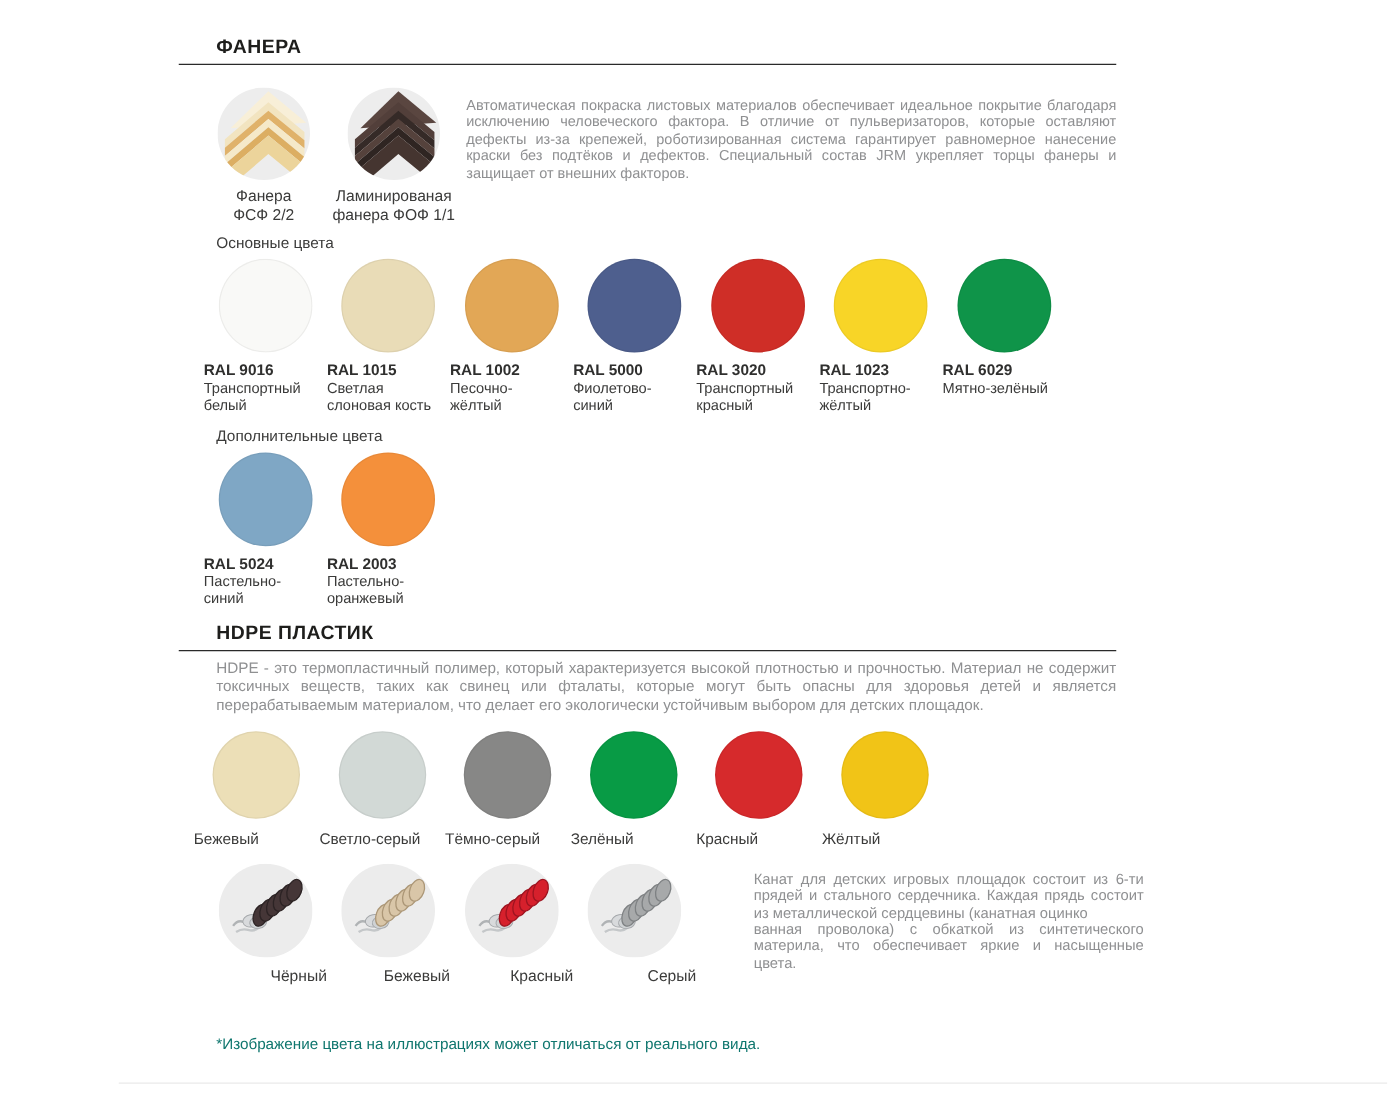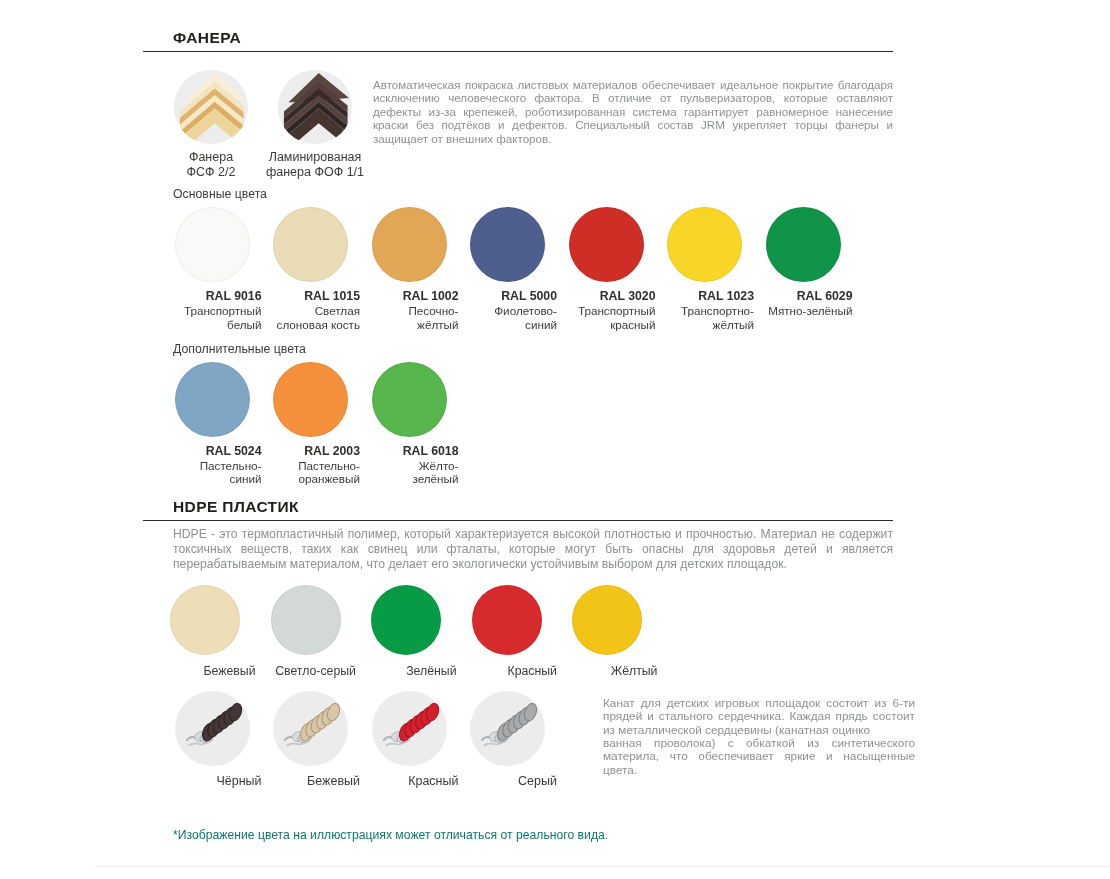--- a/index.html
+++ b/index.html
@@ -13,21 +13,21 @@
   
   .ply-row{margin-top:18px;}
   .ply-left{display:flex;padding-left:16px;width:214px;flex:none;}
   .ply-item{width:104px;text-align:center;}
   .ply-circle{width:74px;height:74px;margin:0 auto;}
   .type-label{margin-top:6px;font-size:12.5px;line-height:1.16;color:#3a3a39;white-space:pre-line;}
   .ply-para{margin-left:auto;width:520px;margin-top:8px;font-size:11.6px;line-height:13.4px;}
   
   .grp-label{margin:8px 0 0 30px;font-size:12.3px;color:#3b3b3a;}
   .sw-row{display:flex;padding-left:20px;margin-top:6px;}
-  .sw{width:98.5px;text-align:right;flex:none;}
+  .sw{width:98.5px;text-align:left;flex:none;}
   .sw-circle{width:75px;height:75px;border-radius:50%;margin:0 auto;
              box-shadow:inset 0 0 0 1px rgba(0,0,0,0.05);}
   .sw-code{margin-top:7px;font-size:12.3px;font-weight:bold;color:#2f2f2e;}
   .sw-name{margin-top:1px;font-size:11.7px;line-height:1.18;color:#3b3b3a;white-space:pre-line;}
   
   .hdpe-h{margin-top:8px;}
   .hdpe-para{margin:6px 0 0 30px;width:720px;font-size:12.2px;line-height:15px;}
   .hdpe-row{padding-left:12px;margin-top:13px;}
   .hdpe .sw{width:100.5px;}
   .hdpe .sw-circle{width:70px;height:70px;}
@@ -151,39 +151,37 @@
         <div class="sw-code">RAL 5024</div>
         <div class="sw-name">Пастельно-
 синий</div>
       </div>
       <div class="sw">
         <div class="sw-circle" style="background: rgb(244, 144, 59);"></div>
         <div class="sw-code">RAL 2003</div>
         <div class="sw-name">Пастельно-
 оранжевый</div>
       </div>
-      <div class="sw">
-        <div class="sw-circle" style="background: rgb(86, 181, 76);"></div>
-        <div class="sw-code">RAL 6018</div>
-        <div class="sw-name">Жёлто-
-зелёный</div>
-      </div>
     </div>
 
     <h2 class="sec hdpe-h">HDPE ПЛАСТИК</h2>
     <div class="para hdpe-para">HDPE - это термопластичный полимер, который характеризуется высокой плотностью и прочностью. Материал не содержит токсичных веществ, таких как свинец или фталаты, которые могут быть опасны для здоровья детей и является перерабатываемым материалом, что делает его экологически устойчивым выбором для детских площадок.</div>
 
     <div class="sw-row hdpe hdpe-row">
       <div class="sw">
         <div class="sw-circle" style="background: rgb(236, 223, 183);"></div>
         <div class="sw-name">Бежевый</div>
       </div>
       <div class="sw">
         <div class="sw-circle" style="background: rgb(210, 217, 214);"></div>
         <div class="sw-name">Светло-серый</div>
+      </div>
+      <div class="sw">
+        <div class="sw-circle" style="background: rgb(135, 135, 134);"></div>
+        <div class="sw-name">Тёмно-серый</div>
       </div>
       <div class="sw">
         <div class="sw-circle" style="background: rgb(8, 155, 69);"></div>
         <div class="sw-name">Зелёный</div>
       </div>
       <div class="sw">
         <div class="sw-circle" style="background: rgb(214, 42, 44);"></div>
         <div class="sw-name">Красный</div>
       </div>
       <div class="sw">

